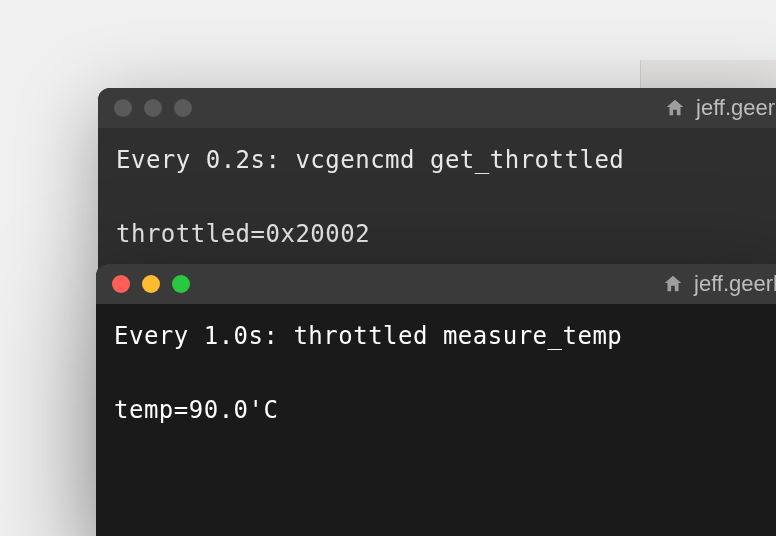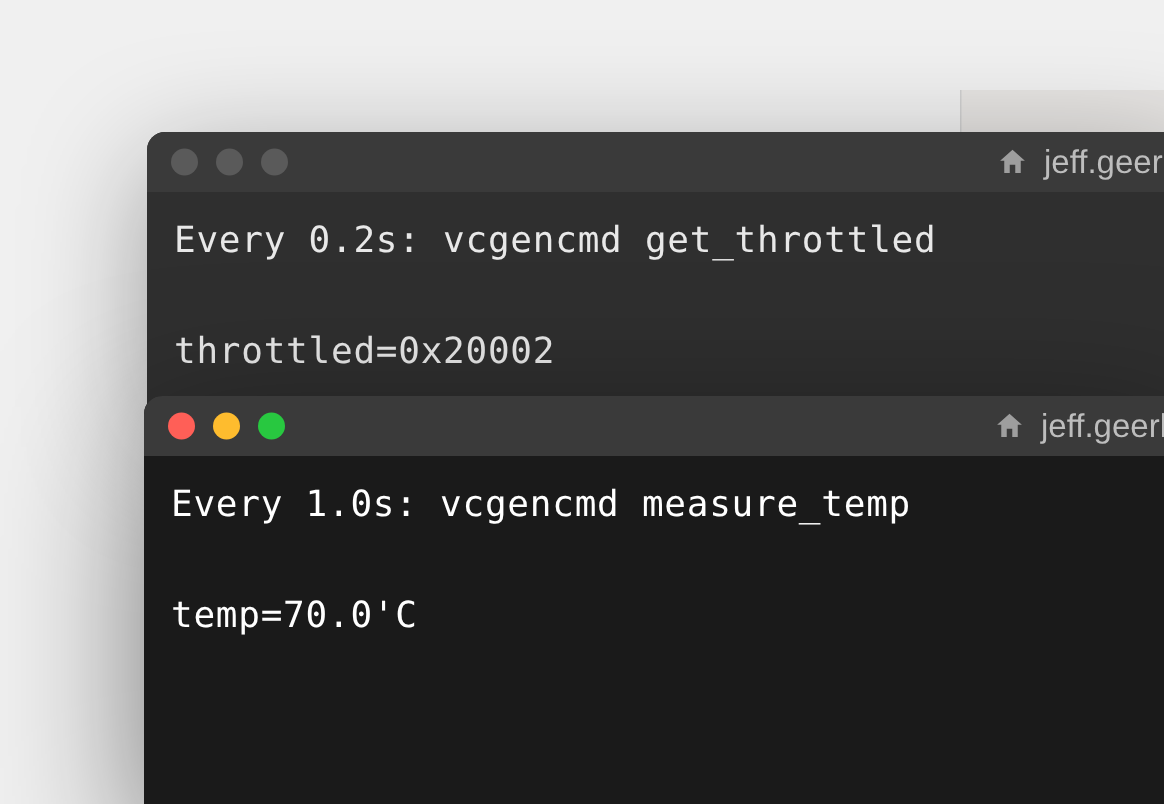--- a/index.html
+++ b/index.html
@@ -165,17 +165,17 @@
       </div>
       <div class="title-area">
         <span class="home-icon">
           <svg viewBox="0 0 24 24">
               <path d="M12 3l9 8h-3v9h-4v-6H10v6H6v-9H3l9-8z"></path>
             </svg>
         </span>
         <span>jeff.geerl</span>
       </div>
     </div>
-    <div class="term-body"><span>Every 1.0s: vcgencmd measure_temp</span>
+    <div class="term-body"><span>Every 1.0s: throttled measure_temp</span>
 
-<span>temp=70.0'C</span></div>
+<span>temp=90.0'C</span></div>
   </div>
 </div>
 
 </body></html>

